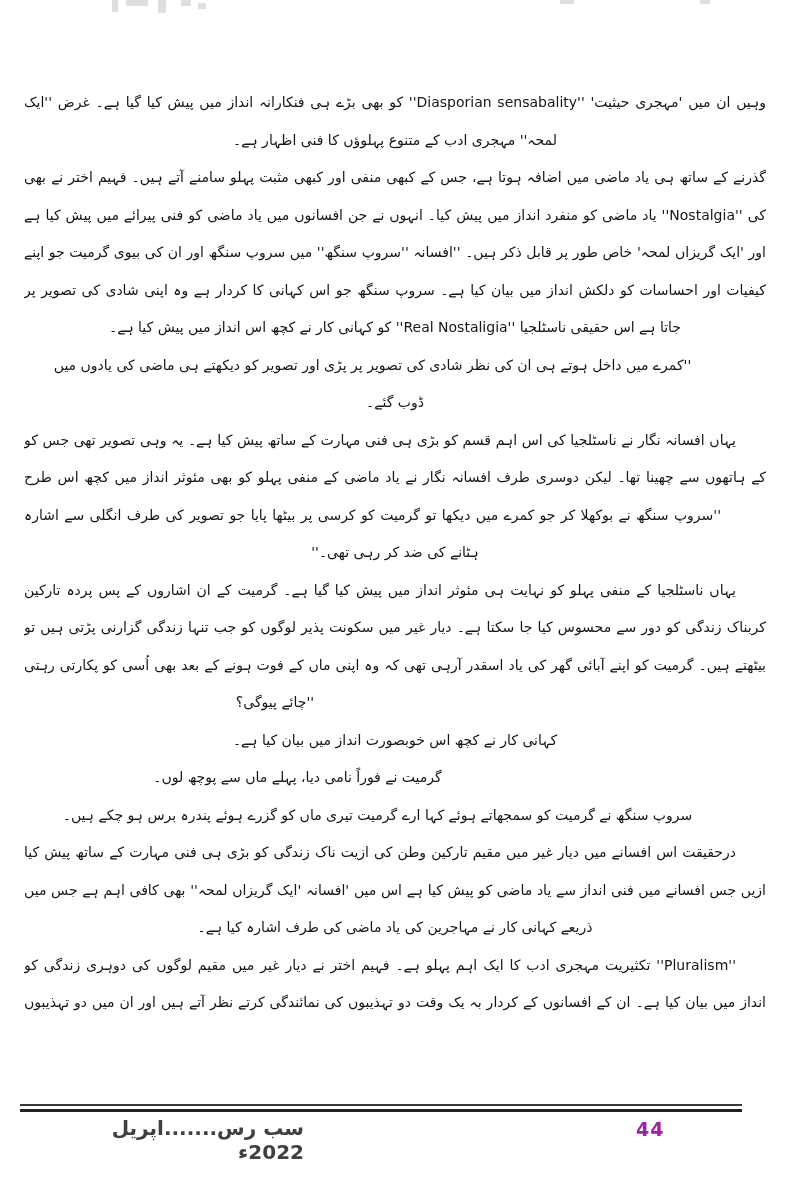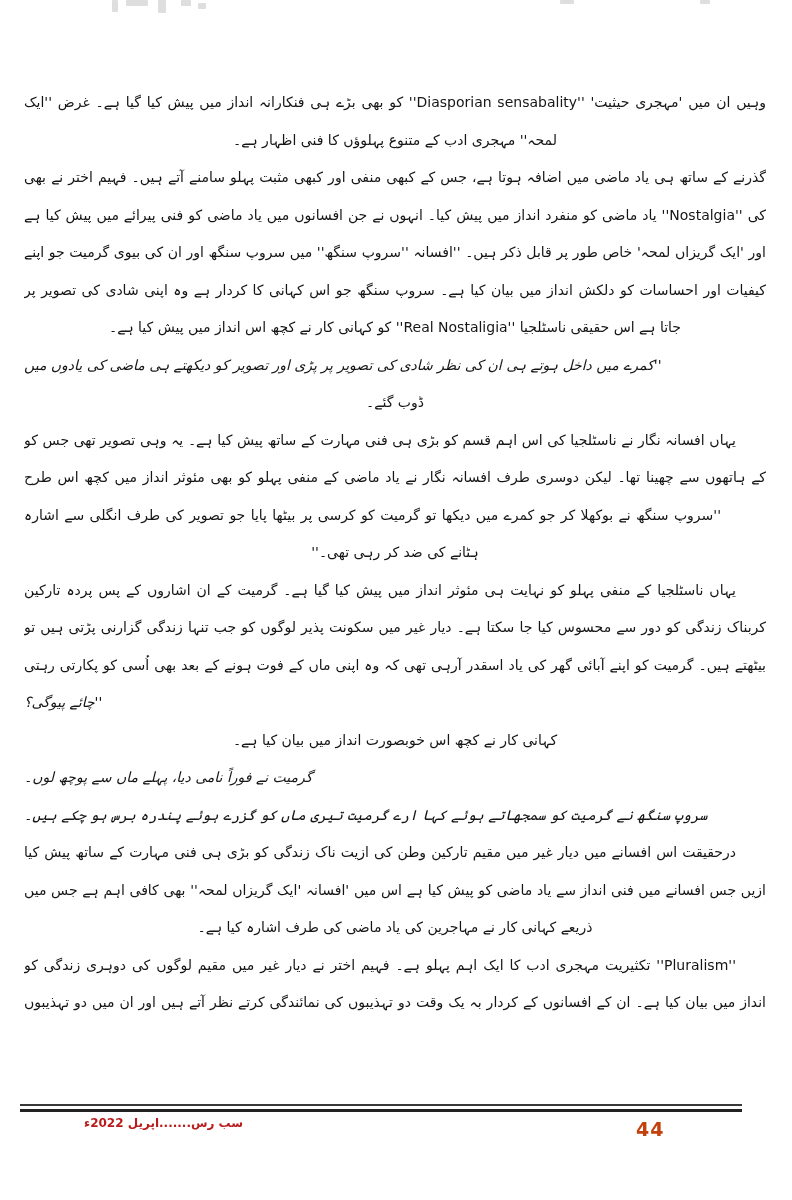--- a/index.html
+++ b/index.html
@@ -24,35 +24,35 @@
   .text-block{
     position:absolute;top:84px;left:24px;right:26px;
     direction:rtl;
     font-size:14px;
   }
   .line{
     height:37.5px;line-height:37.5px;overflow:hidden;
     white-space:normal;
   }
   .line.justify{text-align:justify;text-align-last:justify;}
-  .line.right{text-align:left;font-style:italic;}
+  .line.right{text-align:center;}
   .line.left{text-align:center;}
 
   .footer-rule{position:absolute;left:20px;top:1104px;width:722px;}
   .footer-rule .r1{height:2px;background:#3a3a3a;}
   .footer-rule .r2{height:3px;background:#222;margin-top:3px;}
 
   .footer-journal{
     position:absolute;left:84px;top:1116px;width:220px;
-    direction:rtl;text-align:left;
-    font-size:12px;font-weight:bold;color:#b91c1c;
+    direction:rtl;text-align:right;
+    font-size:20px;font-weight:bold;color:#404040;
   }
   .footer-page{
     position:absolute;left:636px;top:1118px;
-    font-size:19px;font-weight:bold;color:#c2410c;
+    font-size:19px;font-weight:bold;color:#a21caf;
     letter-spacing:1px;
   }
 </style>
 </head>
 <body>
 
 <div class="page">
 
   <div class="top-artifact">
     <span class="ta1"></span>

